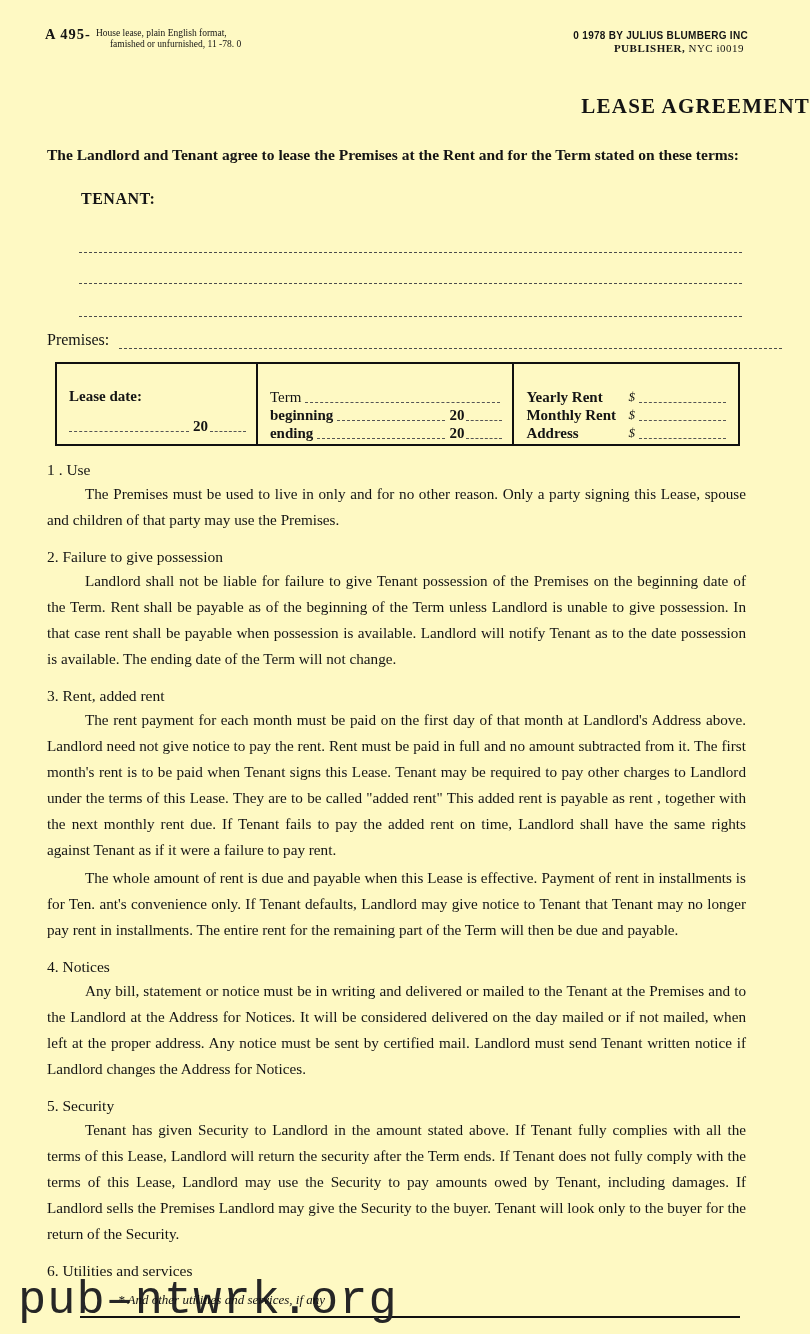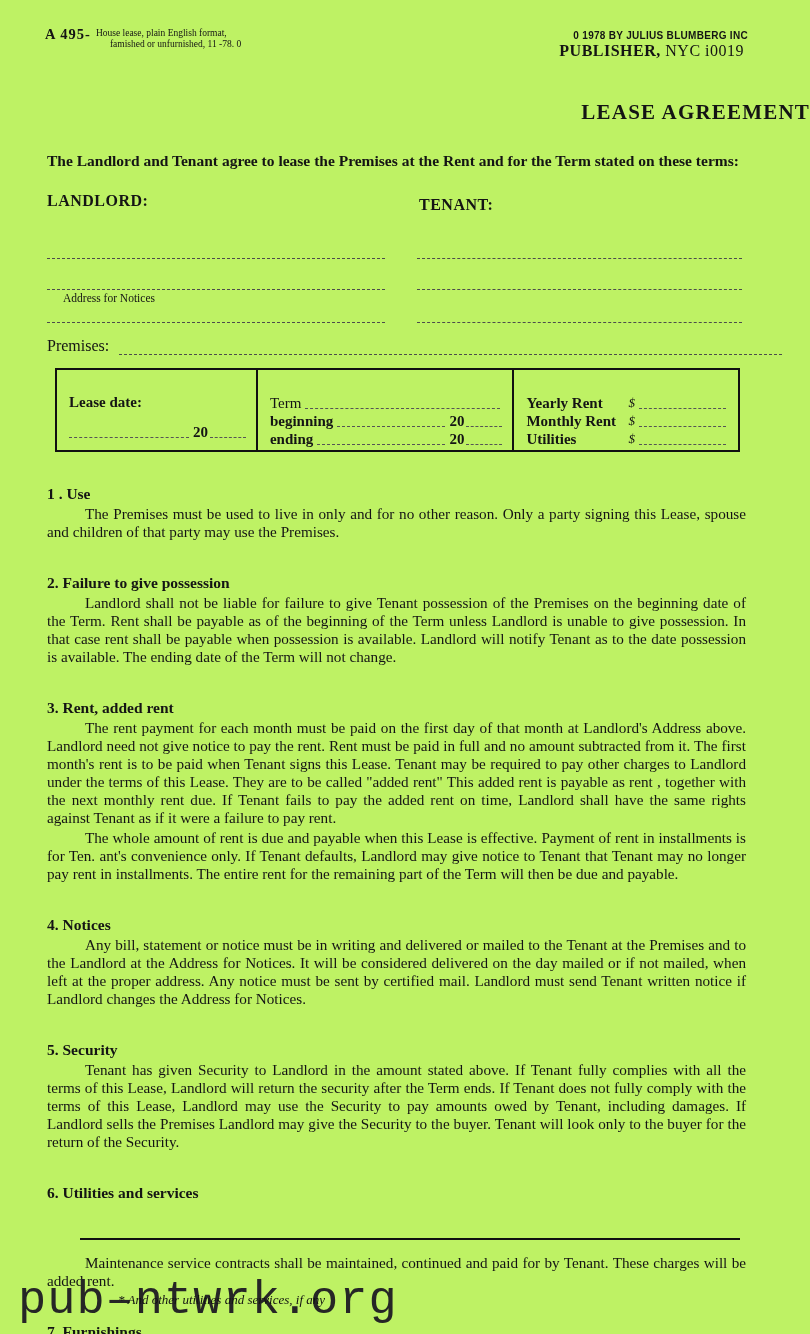--- a/index.html
+++ b/index.html
@@ -1,29 +1,29 @@
 <!DOCTYPE html>
 <html><head>
 <meta charset="utf-8">
 <style>
   html,body { margin:0; padding:0; background:#f8f8f6; }
   .page {
     position:relative; width:810px; height:1334px; margin:0 auto;
-    background:#bef264; color:#141414; overflow:hidden;
+    background:#fef9c3; color:#141414; overflow:hidden;
     font-family:"Liberation Serif", serif;
   }
   
   .doc-header { display:flex; justify-content:space-between; padding:26px 62px 0 45px; }
   .form-block { display:flex; align-items:flex-start; }
   .form-id { font-size:14.5px; letter-spacing:1px; font-weight:600; }
   .form-desc { font-size:9.5px; line-height:11px; margin-left:5px; margin-top:2px; }
   .form-desc .l2 { padding-left:14px; }
   .copyright-block { text-align:right; margin-top:4px; }
   .copyright-line1 { font-family:"Liberation Sans", sans-serif; font-weight:bold; font-size:10px; letter-spacing:0.3px; }
-  .copyright-line2 { font-size:16px; letter-spacing:0.5px; margin-top:1px; padding-right:4px; }
+  .copyright-line2 { font-size:11px; letter-spacing:0.5px; margin-top:1px; padding-right:4px; }
   .copyright-line2 .b { font-weight:bold; }
   
   .title { text-align:right; font-weight:bold; font-size:21px; letter-spacing:1.2px; margin-top:40px; }
   .intro { font-weight:bold; font-size:15.5px; padding:0 62px 0 47px; margin-top:27px; }
   
   .parties { display:flex; padding:0 68px 0 47px; margin-top:22px; }
   .party-col-left { width:338px; }
   .party-col-right { flex:1; margin-left:32px; }
   .party-label { font-weight:bold; font-size:16px; letter-spacing:0.5px; }
   .party-col-right .party-label { padding-left:2px; position:relative; top:4px; }
@@ -43,22 +43,22 @@
   .box-col3 { width:33%; border-left:2px solid #111; }
   .box-row { display:flex; align-items:flex-end; height:18px; }
   .box b.lbl { font-weight:bold; }
   .dashfill { flex:1; border-bottom:1.5px dashed #555; margin:0 4px 3px 4px; height:10px; }
   .dash-short { width:36px; border-bottom:1.5px dashed #555; margin:0 2px 3px 2px; height:10px; }
   .yr { font-weight:bold; }
   .rent-lbl { font-weight:bold; width:102px; }
   .cur { font-style:italic; font-size:13px; padding-bottom:1px; }
   .lease-fill { margin-top:12px; }
   
-  .section-h { font-weight:bold; font-size:15.5px; padding:0 62px 0 47px; margin-top:33px; }
-  .para { font-size:15.2px; line-height:18px; text-align:justify; padding:0 64px 0 47px; text-indent:38px; margin-top:2px; }
+  .section-h { font-weight:normal; font-size:15.5px; padding:0 62px 0 47px; margin-top:15px; }
+  .para { font-size:15.2px; line-height:26px; text-align:justify; padding:0 64px 0 47px; text-indent:38px; margin-top:2px; }
   .rule { border:none; border-top:2.5px solid #111; margin:36px 70px 0 80px; }
   .note { margin-top:14px; }
   
   .footer { position:absolute; left:0; bottom:10px; width:100%; height:62px; }
   .watermark {
     position:absolute; left:18px; top:12px;
     font-family:"Liberation Mono", monospace; font-size:47px; color:#262626;
     letter-spacing:1px; white-space:nowrap;
   }
   .footnote { position:absolute; left:118px; top:30px; font-style:italic; font-size:13px; color:#111; white-space:nowrap; }
@@ -81,27 +81,20 @@
       <div class="copyright-line2">
         <span class="b">PUBLISHER,</span><span> NYC i0019</span>
       </div>
     </div>
   </div>
 
   <div class="title">LEASE AGREEMENT</div>
   <div class="intro">The Landlord and Tenant agree to lease the Premises at the Rent and for the Term stated on these terms:</div>
 
   <div class="parties">
-    <div class="party-col-left">
-      <div class="party-label">LANDLORD:</div>
-      <div class="blank-line h30 mt18"></div>
-      <div class="blank-line h30"></div>
-      <div class="caption">Address for Notices</div>
-      <div class="blank-line h16"></div>
-    </div>
     <div class="party-col-right">
       <div class="party-label">TENANT:</div>
       <div class="blank-line h30 mt18"></div>
       <div class="blank-line h30"></div>
       <div class="blank-line h32"></div>
     </div>
   </div>
 
   <div class="premises-row">
     <span class="premises-label">Premises:</span>
@@ -140,21 +133,21 @@
         <span class="rent-lbl">Yearly Rent</span>
         <span class="cur">$</span>
         <span class="dashfill"></span>
       </div>
       <div class="box-row">
         <span class="rent-lbl">Monthly Rent</span>
         <span class="cur">$</span>
         <span class="dashfill"></span>
       </div>
       <div class="box-row">
-        <span class="rent-lbl">Utilities</span>
+        <span class="rent-lbl">Address</span>
         <span class="cur">$</span>
         <span class="dashfill"></span>
       </div>
     </div>
   </div>
 
   <div class="section-h">1 . Use</div>
   <div class="para">The Premises must be used to live in only and for no other reason. Only a party signing this Lease, spouse and children of that party may use the Premises.</div>
 
   <div class="section-h">2. Failure to give possession</div>

